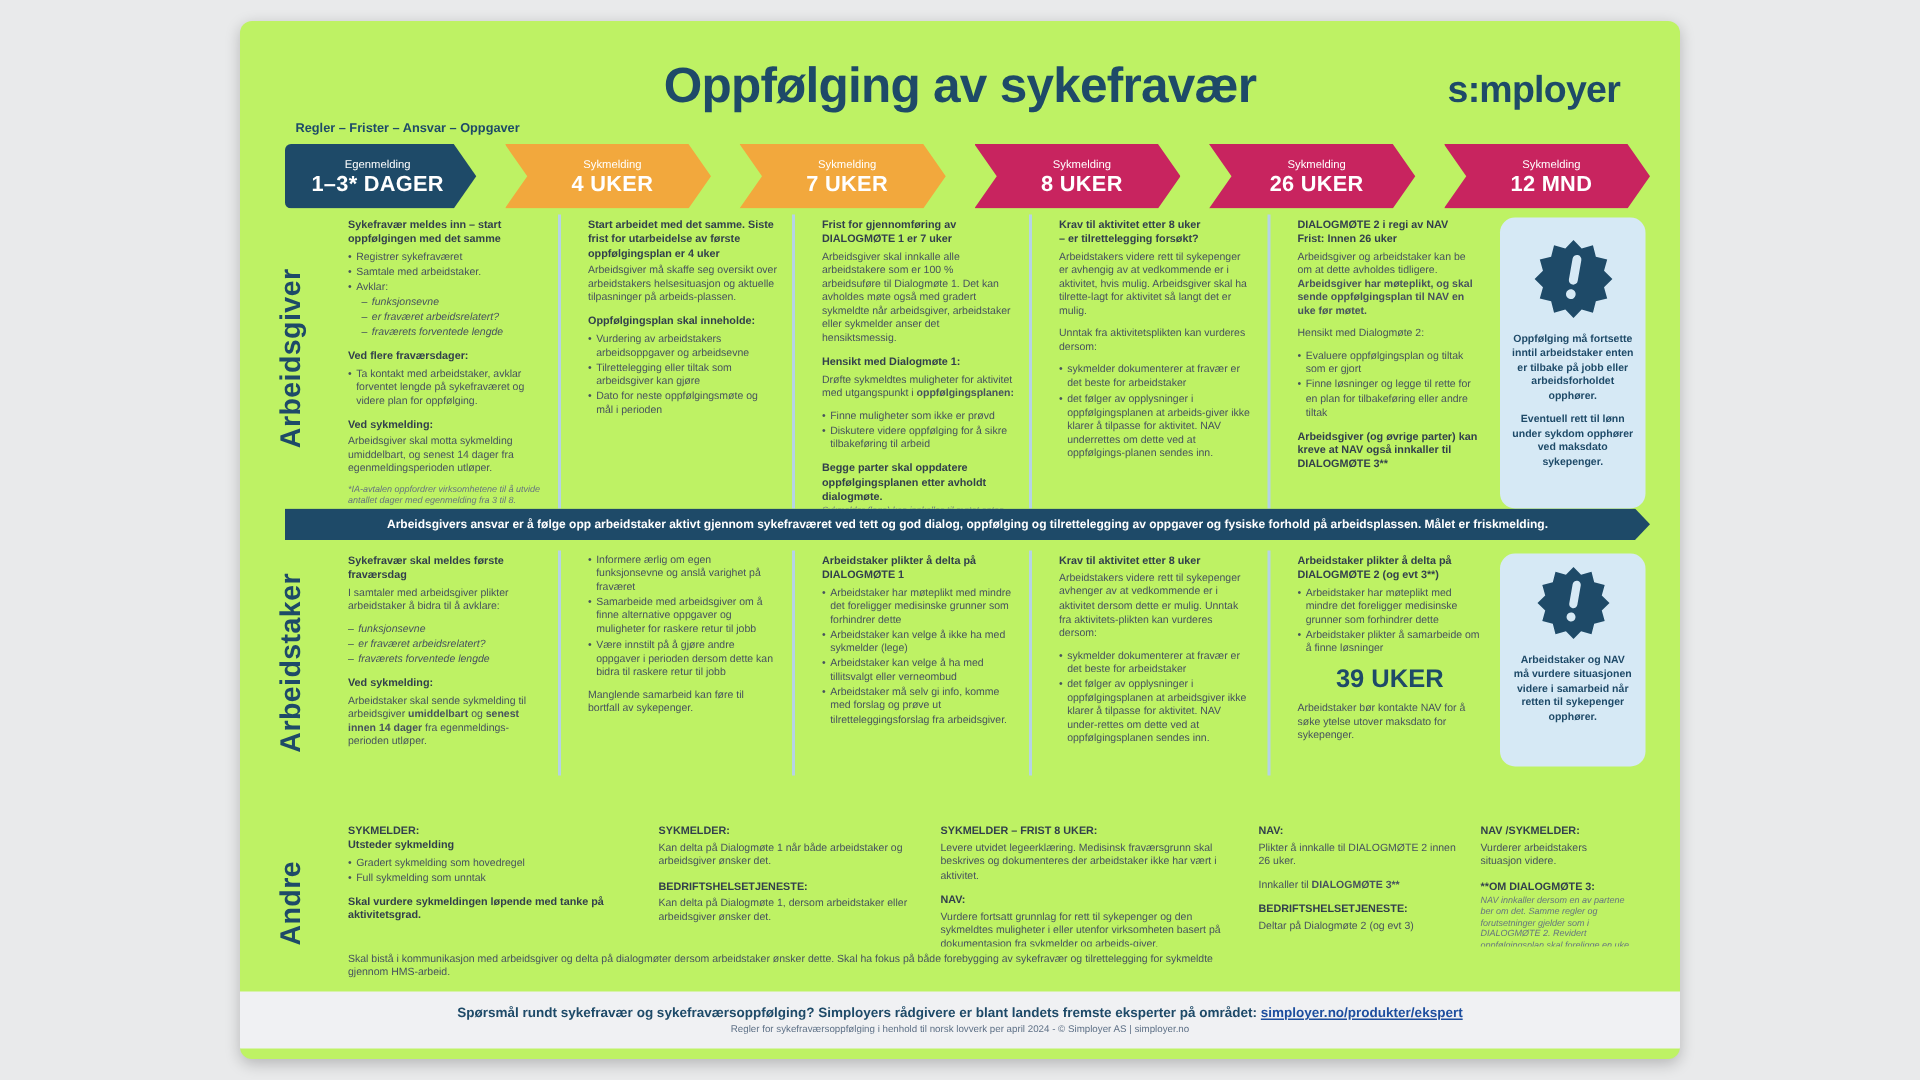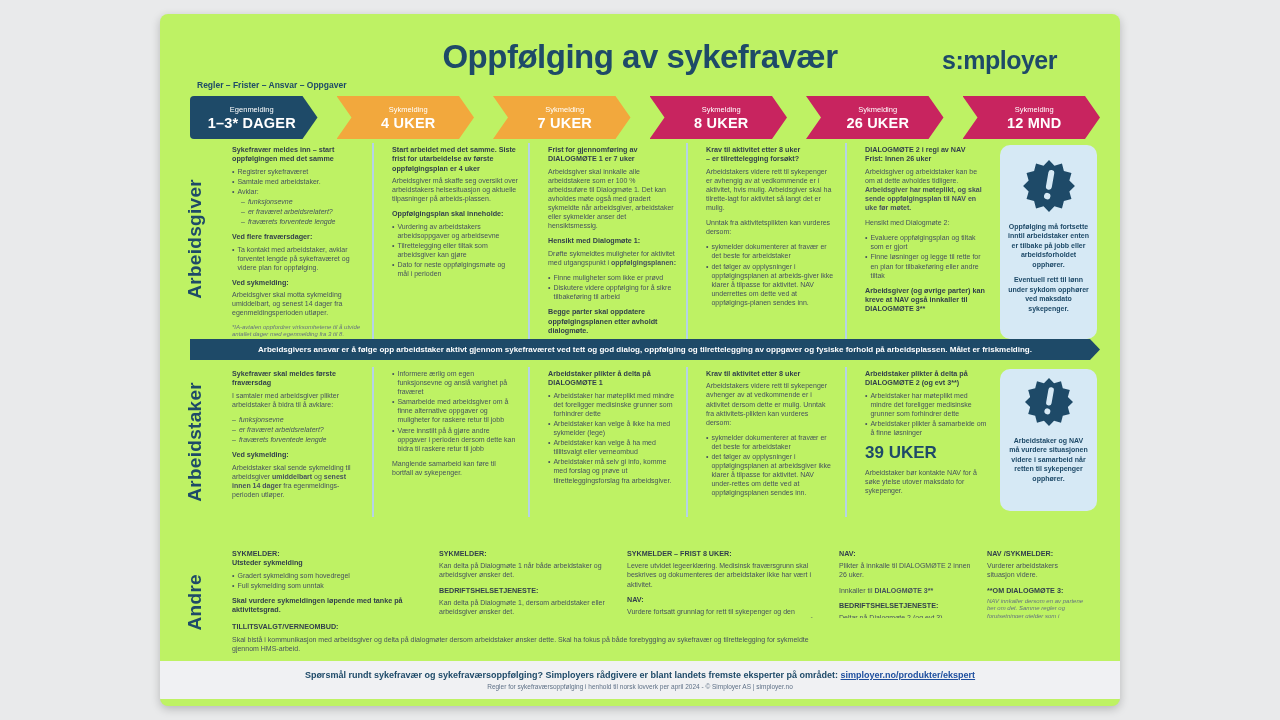--- a/index.html
+++ b/index.html
@@ -4,21 +4,21 @@
 <style>
   * { margin:0; padding:0; box-sizing:border-box; }
   html,body { width:1280px; height:720px; }
   body { background:#e9eaeb; font-family:"Liberation Sans", sans-serif; position:relative; overflow:hidden; }
 
   .poster { position:absolute; left:160px; top:14px; width:960px; height:692px;
             background:#bef264; border-radius:8px; box-shadow:0 3px 10px rgba(0,0,0,.22); overflow:hidden; }
 
   .title { position:absolute; top:24px; left:0; width:100%; text-align:center;
            font-size:33px; font-weight:bold; color:#1e4a68; letter-spacing:-.5px; }
-  .logo  { position:absolute; top:32px; right:63px; font-size:25px; font-weight:bold;
+  .logo  { position:absolute; top:32px; right:40px; font-size:25px; font-weight:bold;
            color:#1e4a68; letter-spacing:-.5px; }
   .subtitle { position:absolute; top:66px; left:37px; font-size:8.5px; font-weight:bold; color:#1e4a68; }
 
   .timeline { position:absolute; left:30px; top:82px; width:910px; height:43px; display:flex; gap:19px; }
   .step { flex:1; color:#fff; display:flex; flex-direction:column; align-items:center; justify-content:center;
           clip-path:polygon(0 0, calc(100% - 15px) 0, 100% 50%, calc(100% - 15px) 100%, 0 100%, 15px 50%);
           padding:0 10px 0 16px; }
   .step.first { clip-path:polygon(0 0, calc(100% - 15px) 0, 100% 50%, calc(100% - 15px) 100%, 0 100%);
           border-radius:4px 0 0 4px; padding-left:6px; }
   .step .sm { font-size:7.5px; margin-bottom:1px; }
@@ -36,21 +36,21 @@
   .row2 { top:353px; height:150px; grid-template-columns:144px 156px 158px 159px 153px 99px; }
   .row3 { top:533px; height:112px; grid-template-columns:207px 188px 212px 148px 114px; }
 
   .cell { padding:2px 10px 0 4px; overflow:hidden; }
   .cell.sep { border-left:2px solid #b5d3e6; padding-left:18px; }
 
   .blk { margin:0 0 6px; }
   .cell p.p, .cell .ul, .cell .dl { font-size:7px; line-height:1.3; color:#47525e; }
   .cell p.h { font-size:7.2px; line-height:1.3; font-weight:bold; color:#323f4c; margin-bottom:3px; }
   .cell p.note { font-size:6px; line-height:1.25; font-style:italic; color:#66737f; }
-  .cell p.big { font-size:17px; font-weight:bold; color:#1e4a68; margin:6px 0 5px; }
+  .cell p.big { font-size:17px; font-weight:bold; color:#1e4a68; margin:6px 0 5px;text-align:center; }
   .li { display:flex; gap:3px; margin-bottom:1px; }
   .li .m { flex:0 0 auto; }
   .li.sub { margin-left:9px; font-style:italic; }
   .dl .li { font-style:italic; }
 
   .bluebox { background:#d6e9f5; border-radius:10px; padding:14px 8px 8px; margin:2px 0 0 2px;
              display:flex; flex-direction:column; align-items:center; text-align:center; }
   .row2 .bluebox { height:142px; padding-top:8px; }
   .bluebox svg { margin-bottom:9px; }
   .bluebox p.p { font-size:7px; font-weight:bold; color:#1e4a68; line-height:1.35; }
@@ -376,21 +376,20 @@
         <p class="blk h">BEDRIFTSHELSETJENESTE:</p>
         <p class="blk p">Deltar på Dialogmøte 2 (og evt 3)</p>
       </div>
     <div class="cell">
         <p class="blk h">NAV /SYKMELDER:</p>
         <p class="blk p">Vurderer arbeidstakers situasjon videre.</p>
         <p class="blk h">**OM DIALOGMØTE 3:</p>
         <p class="blk note">NAV innkaller dersom en av partene ber om det. Samme regler og forutsetninger gjelder som i DIALOGMØTE 2. Revidert oppfølgingsplan skal foreligge en uke før møtet.</p>
       </div>
     <div class="cell tillits">
-        <p class="blk h">TILLITSVALGT/VERNEOMBUD:</p>
         <p class="blk p">Skal bistå i kommunikasjon med arbeidsgiver og delta på dialogmøter dersom arbeidstaker ønsker dette. Skal ha fokus på både forebygging av sykefravær og tilrettelegging for sykmeldte gjennom HMS-arbeid.</p>
       </div>
   </div>
 
   <div class="footer">
     <div class="l1">
       <span>Spørsmål rundt sykefravær og sykefraværsoppfølging? Simployers rådgivere er blant landets fremste eksperter på området:</span>
       <span class="link">simployer.no/produkter/ekspert</span>
     </div>
     <div class="l2">Regler for sykefraværsoppfølging i henhold til norsk lovverk per april 2024 - © Simployer AS | simployer.no</div>

